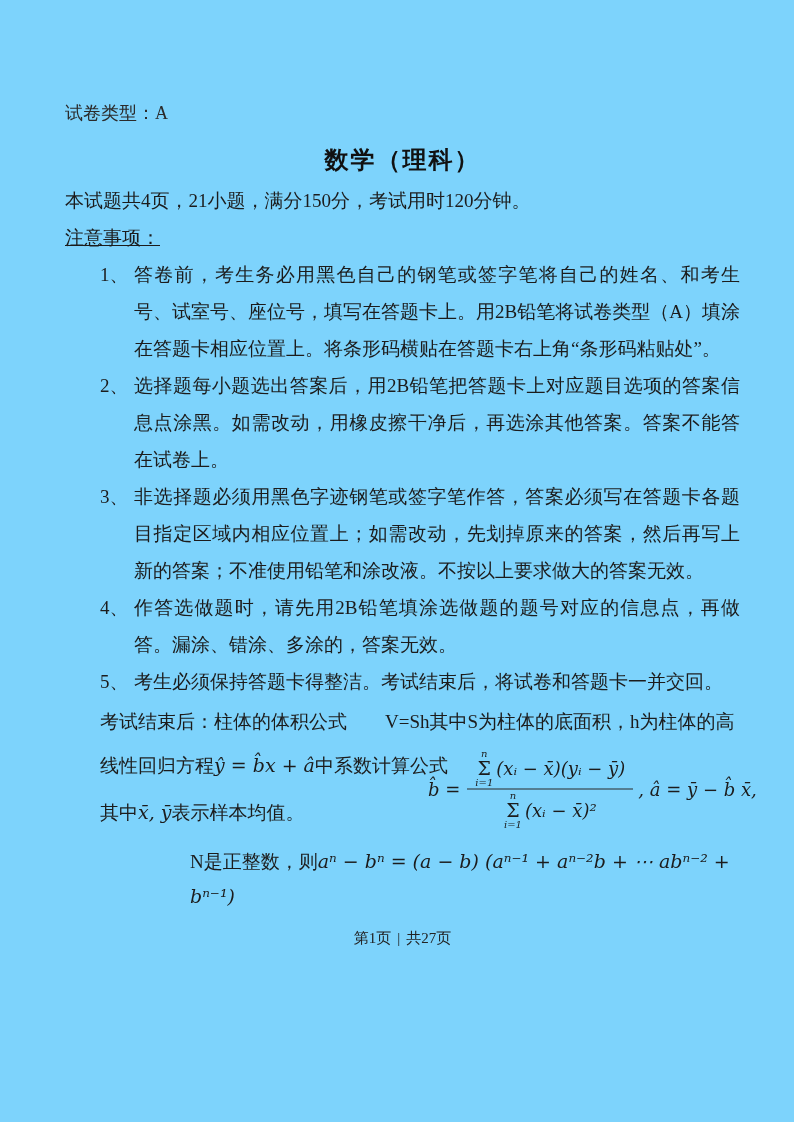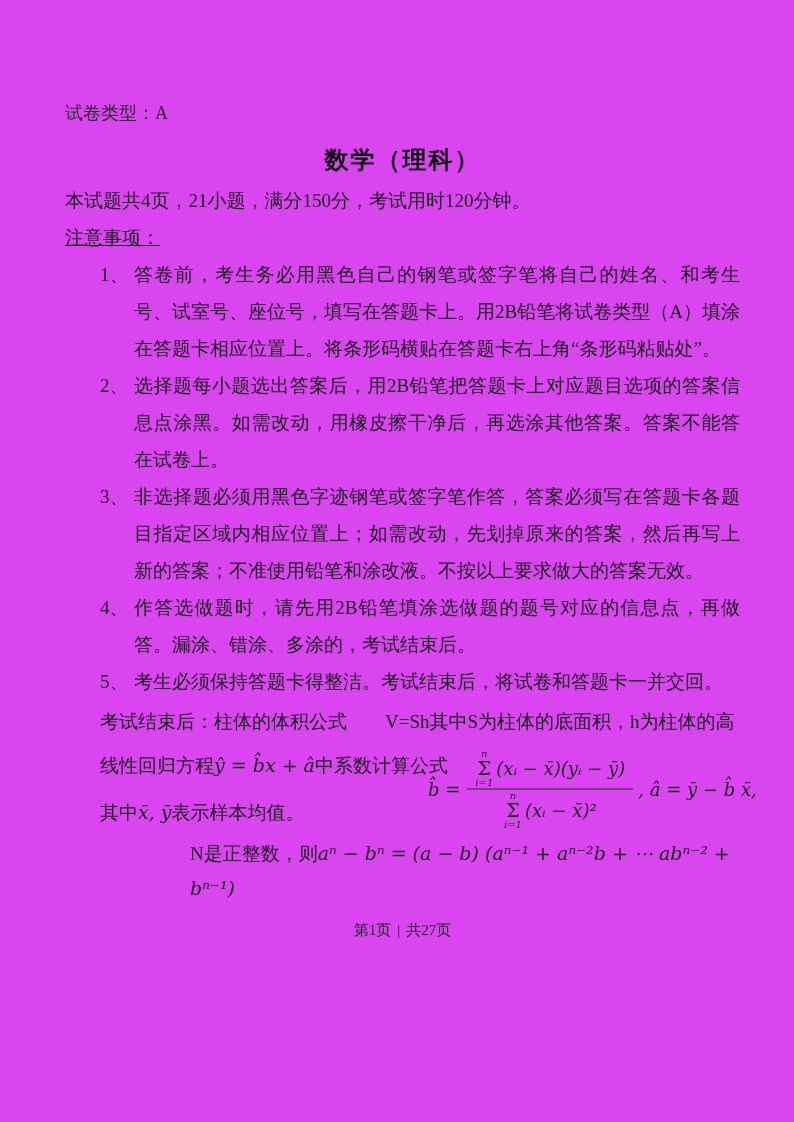--- a/index.html
+++ b/index.html
@@ -5,21 +5,21 @@
   html, body {
     margin: 0;
     padding: 0;
     background: #ffffff;
   }
   .page {
     position: relative;
     width: 794px;
     height: 1122px;
     margin: 0 auto;
-    background: #d946ef;
+    background: #7dd3fc;
     color: #1c1c1c;
     font-family: "Liberation Serif", "DejaVu Serif", serif;
     box-sizing: border-box;
     padding: 102px 54px 0 65px;
     overflow: hidden;
   }
   .paper-type {
     font-size: 18px;
     line-height: 22px;
     color: #2b2b2b;
@@ -127,21 +127,21 @@
   }
   .sum .sigma {
     font-size: 19px;
     line-height: 19px;
     font-style: normal;
   }
   .formula-lhs { margin-right: 4px; }
   .formula-tail { margin-left: 2px; }
   .binomial {
     margin-left: 90px;
-    margin-top: 0;
+    margin-top: 8px;
     font-size: 19px;
     line-height: 34px;
   }
   .section-heading {
     margin-top: 30px;
     font-family: "Liberation Sans", "DejaVu Sans", sans-serif;
     font-weight: bold;
     font-size: 20px;
     line-height: 38px;
     color: #000;
@@ -180,21 +180,21 @@
     <div class="notice">
       <span class="notice-num">2、</span>
       <span class="notice-text">选择题每小题选出答案后，用2B铅笔把答题卡上对应题目选项的答案信息点涂黑。如需改动，用橡皮擦干净后，再选涂其他答案。答案不能答在试卷上。</span>
     </div>
     <div class="notice">
       <span class="notice-num">3、</span>
       <span class="notice-text">非选择题必须用黑色字迹钢笔或签字笔作答，答案必须写在答题卡各题目指定区域内相应位置上；如需改动，先划掉原来的答案，然后再写上新的答案；不准使用铅笔和涂改液。不按以上要求做大的答案无效。</span>
     </div>
     <div class="notice">
       <span class="notice-num">4、</span>
-      <span class="notice-text">作答选做题时，请先用2B铅笔填涂选做题的题号对应的信息点，再做答。漏涂、错涂、多涂的，考试结束后。</span>
+      <span class="notice-text">作答选做题时，请先用2B铅笔填涂选做题的题号对应的信息点，再做答。漏涂、错涂、多涂的，答案无效。</span>
     </div>
     <div class="notice">
       <span class="notice-num">5、</span>
       <span class="notice-text">考生必须保持答题卡得整洁。考试结束后，将试卷和答题卡一并交回。</span>
     </div>
   </div>
 
   <div class="ref-block">
     <div class="ref-line1">考试结束后：柱体的体积公式　　V=Sh其中S为柱体的底面积，h为柱体的高</div>
 

